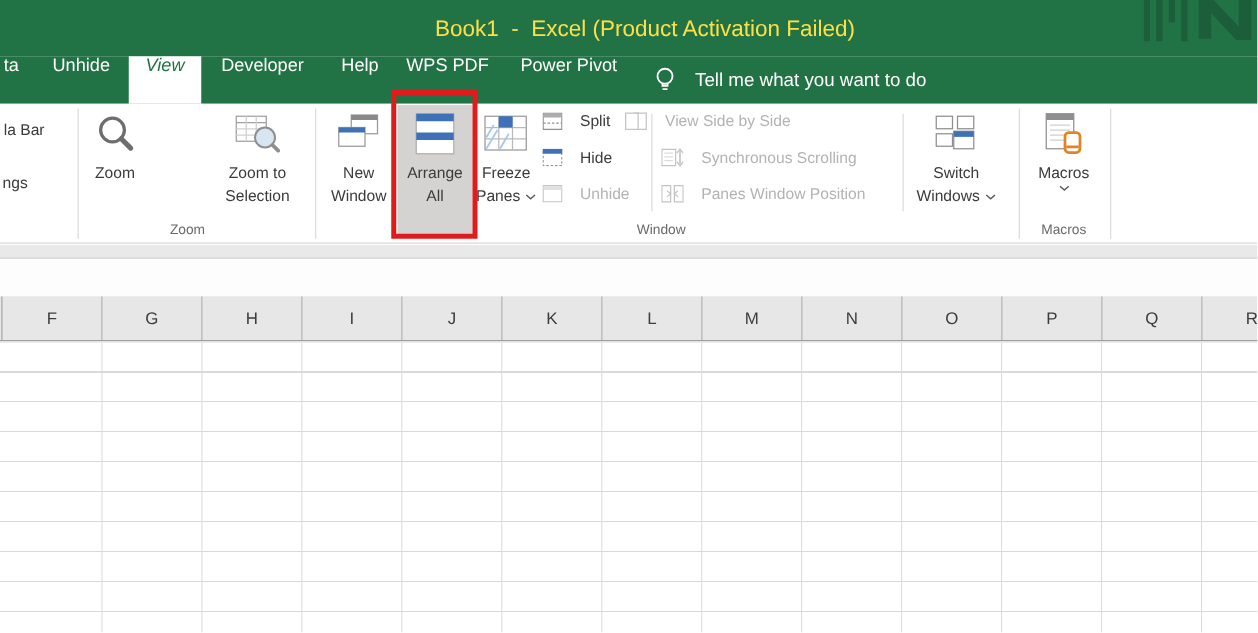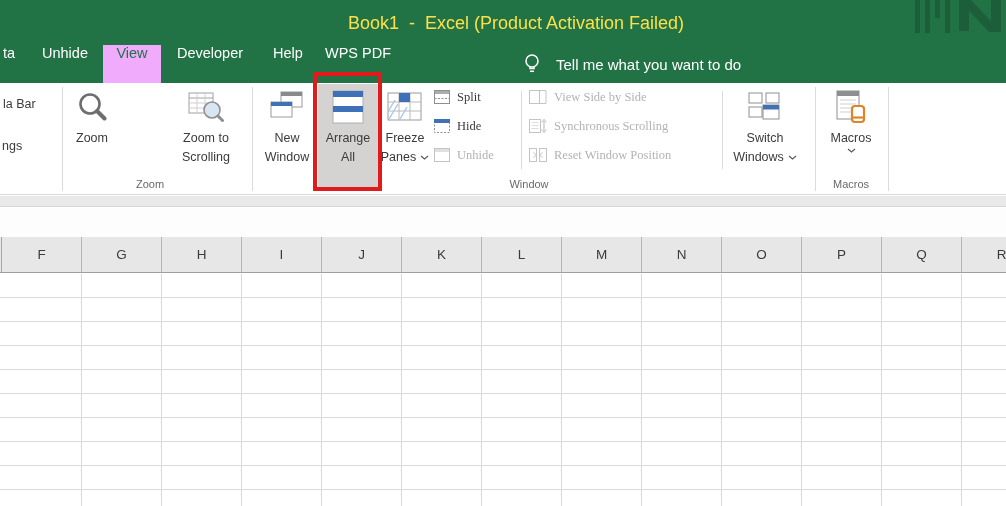--- a/index.html
+++ b/index.html
@@ -9,36 +9,36 @@
   
   .titlebar { position:absolute; left:0; top:0; width:1006px; height:45px; background:#217346; }
   .title-text { position:absolute; left:516px; top:13px; transform:translateX(-50%);
     color:#fde047; font-size:18px; white-space:pre; }
   .watermark { position:absolute; left:915px; top:0; }
 
   
   .tabrow { position:absolute; left:0; top:45px; width:1006px; height:38px; background:#217346; }
   .tab { position:absolute; top:0; height:38px; display:flex; align-items:flex-start; justify-content:center;
     color:#fff; font-size:14.5px; cursor:default; }
-  .tab.selected { background:#f0abfc; color:#217346; }
+  .tab.selected { background:#ffffff; color:#217346;font-style:italic; }
   .tellme { position:absolute; top:0; height:38px; display:flex; align-items:center;
     color:#fff; font-size:15px; }
   .bulb { position:absolute; left:523px; top:7px; }
 
   
   .ribbon { position:absolute; left:0; top:83px; width:1006px; height:112px; background:#fff;
     border-bottom:1px solid #d8d8d8; font-size:12.5px; color:#3b3b3b; }
   .divider { position:absolute; top:4px; width:1px; height:104px; background:#dcdcdc; }
   .divider.inner { top:8px; height:78px; }
   .cutlabel { position:absolute; white-space:nowrap; }
   .bigbtn { position:absolute; top:2px; height:96px; display:flex; flex-direction:column;
     align-items:center; text-align:center; cursor:default; }
   .bigbtn .icon { height:44px; display:flex; align-items:center; justify-content:center; }
   .bigbtn .l1, .bigbtn .l2 { line-height:19px; white-space:nowrap; display:flex; align-items:center; gap:4px; }
-  .smallbtn { position:absolute; height:18px; display:flex; align-items:center; gap:7px; white-space:nowrap; cursor:default;font-family:Liberation Serif, serif; }
+  .smallbtn { position:absolute; height:18px; display:flex; align-items:center; gap:14px; white-space:nowrap; cursor:default; }
   .disabled { color:#b3b3b3; }
   .group-label { position:absolute; top:95px; transform:translateX(-50%); font-size:11px; color:#696969; }
   .arrange-bg { position:absolute; left:318px; top:1px; width:60px; height:105px; background:#d5d3d1; }
 
   
   .strip-gray { position:absolute; left:0; top:196px; width:1006px; height:11px; background:#e9e9e9;
     border-bottom:1px solid #d6d6d6; }
   .strip-white { position:absolute; left:0; top:208px; width:1006px; height:29px; background:#fdfdfd; }
 
   
@@ -91,20 +91,23 @@
       </div>
     <div class="tab" style="left:169px;width:82px">
         <span>Developer</span>
       </div>
     <div class="tab" style="left:262px;width:52px">
         <span>Help</span>
       </div>
     <div class="tab" style="left:320px;width:76px">
         <span>WPS PDF</span>
       </div>
+    <div class="tab" style="left:408px;width:94px">
+        <span>Power Pivot</span>
+      </div>
     <svg class="bulb" width="18" height="24" viewBox="0 0 18 24">
       <circle cx="9" cy="9" r="6" fill="none" stroke="#fff" stroke-width="1.5"></circle>
       <path d="M7 15 v1.6 h4 V15" fill="none" stroke="#fff" stroke-width="1.5"></path>
       <line x1="7" y1="19.3" x2="11" y2="19.3" stroke="#fff" stroke-width="1.5"></line>
     </svg>
     <div class="tellme" style="left:556px">
         <span>Tell me what you want to do</span>
       </div>
   </div>
 
@@ -133,21 +136,21 @@
           <line x1="1" y1="8" x2="25" y2="8" stroke="#a0a0a0"></line>
           <line x1="1" y1="13" x2="25" y2="13" stroke="#cfcfcf"></line>
           <line x1="1" y1="18" x2="25" y2="18" stroke="#cfcfcf"></line>
           <line x1="9" y1="3" x2="9" y2="23" stroke="#cfcfcf"></line>
           <line x1="17" y1="3" x2="17" y2="23" stroke="#cfcfcf"></line>
           <circle cx="24" cy="20" r="8" fill="#d8e6f4" stroke="#8f8f8f" stroke-width="1.6"></circle>
           <line x1="30" y1="26" x2="34.5" y2="30.5" stroke="#8f8f8f" stroke-width="3" stroke-linecap="round"></line>
         </svg>
       </span>
       <span class="l1">Zoom to</span>
-      <span class="l2">Scrolling</span>
+      <span class="l2">Selection</span>
     </div>
 
     <div class="group-label" style="left:150px">Zoom</div>
     <div class="divider" style="left:252px"></div>
 
     <div class="bigbtn" style="left:259px;width:56px">
       <span class="icon">
         <svg width="34" height="32" viewBox="0 0 34 32">
           <rect x="11" y="1" width="21" height="15" fill="#fff" stroke="#9a9a9a"></rect>
           <rect x="11" y="1" width="21" height="4" fill="#8a8a8a"></rect>
@@ -215,21 +218,21 @@
     <div class="smallbtn disabled" style="left:434px;top:63px">
       <svg width="16" height="14" viewBox="0 0 16 14">
         <rect x="0.5" y="0.5" width="15" height="13" fill="#fff" stroke="#c4c4c4"></rect>
         <rect x="1" y="1" width="14" height="3" fill="#e0e0e0"></rect>
       </svg>
       <span>Unhide</span>
     </div>
 
     <div class="divider inner" style="left:521px"></div>
 
-    <div class="smallbtn disabled" style="left:529px;top:5px">
+    <div class="smallbtn disabled" style="left:500px;top:5px">
       <svg width="18" height="16" viewBox="0 0 18 16">
         <rect x="0.5" y="1.5" width="10" height="13" fill="#fff" stroke="#c4c4c4"></rect>
         <path d="M7 1.5 h10 v13 h-6.5" fill="none" stroke="#c4c4c4"></path>
       </svg>
       <span>View Side by Side</span>
     </div>
 
     <div class="smallbtn disabled" style="left:529px;top:34px">
       <svg width="18" height="16" viewBox="0 0 18 16">
         <rect x="0.5" y="1.5" width="11" height="13" fill="#fff" stroke="#c4c4c4"></rect>
@@ -243,21 +246,21 @@
       <span>Synchronous Scrolling</span>
     </div>
 
     <div class="smallbtn disabled" style="left:529px;top:63px">
       <svg width="18" height="16" viewBox="0 0 18 16">
         <rect x="0.5" y="1.5" width="7" height="13" fill="#fff" stroke="#c4c4c4"></rect>
         <rect x="10.5" y="1.5" width="7" height="13" fill="#fff" stroke="#c4c4c4"></rect>
         <path d="M4.5 5.5 L7.5 8 L4.5 10.5" fill="none" stroke="#c4c4c4"></path>
         <path d="M13.5 5.5 L10.5 8 L13.5 10.5" fill="none" stroke="#c4c4c4"></path>
       </svg>
-      <span>Reset Window Position</span>
+      <span>Panes Window Position</span>
     </div>
 
     <div class="divider inner" style="left:722px"></div>
 
     <div class="bigbtn" style="left:734px;width:62px">
       <span class="icon">
         <svg width="34" height="30" viewBox="0 0 34 30">
           <rect x="1" y="1" width="13" height="10" fill="#fff" stroke="#8f8f8f"></rect>
           <rect x="18" y="1" width="13" height="10" fill="#fff" stroke="#8f8f8f"></rect>
           <rect x="1" y="15" width="13" height="10" fill="#fff" stroke="#8f8f8f"></rect>

